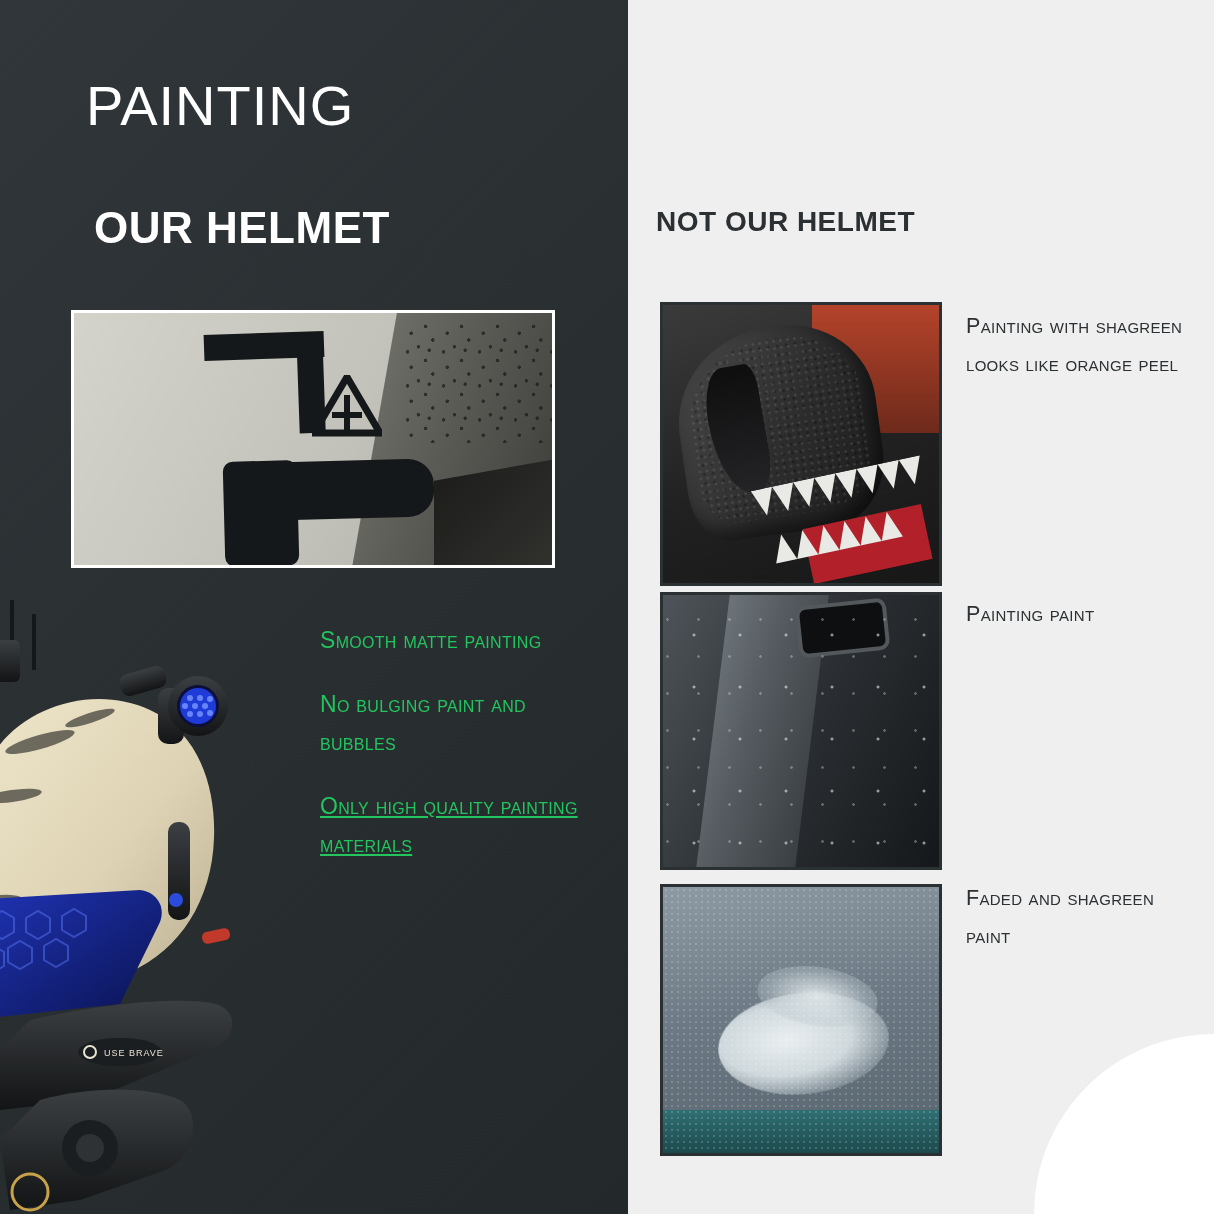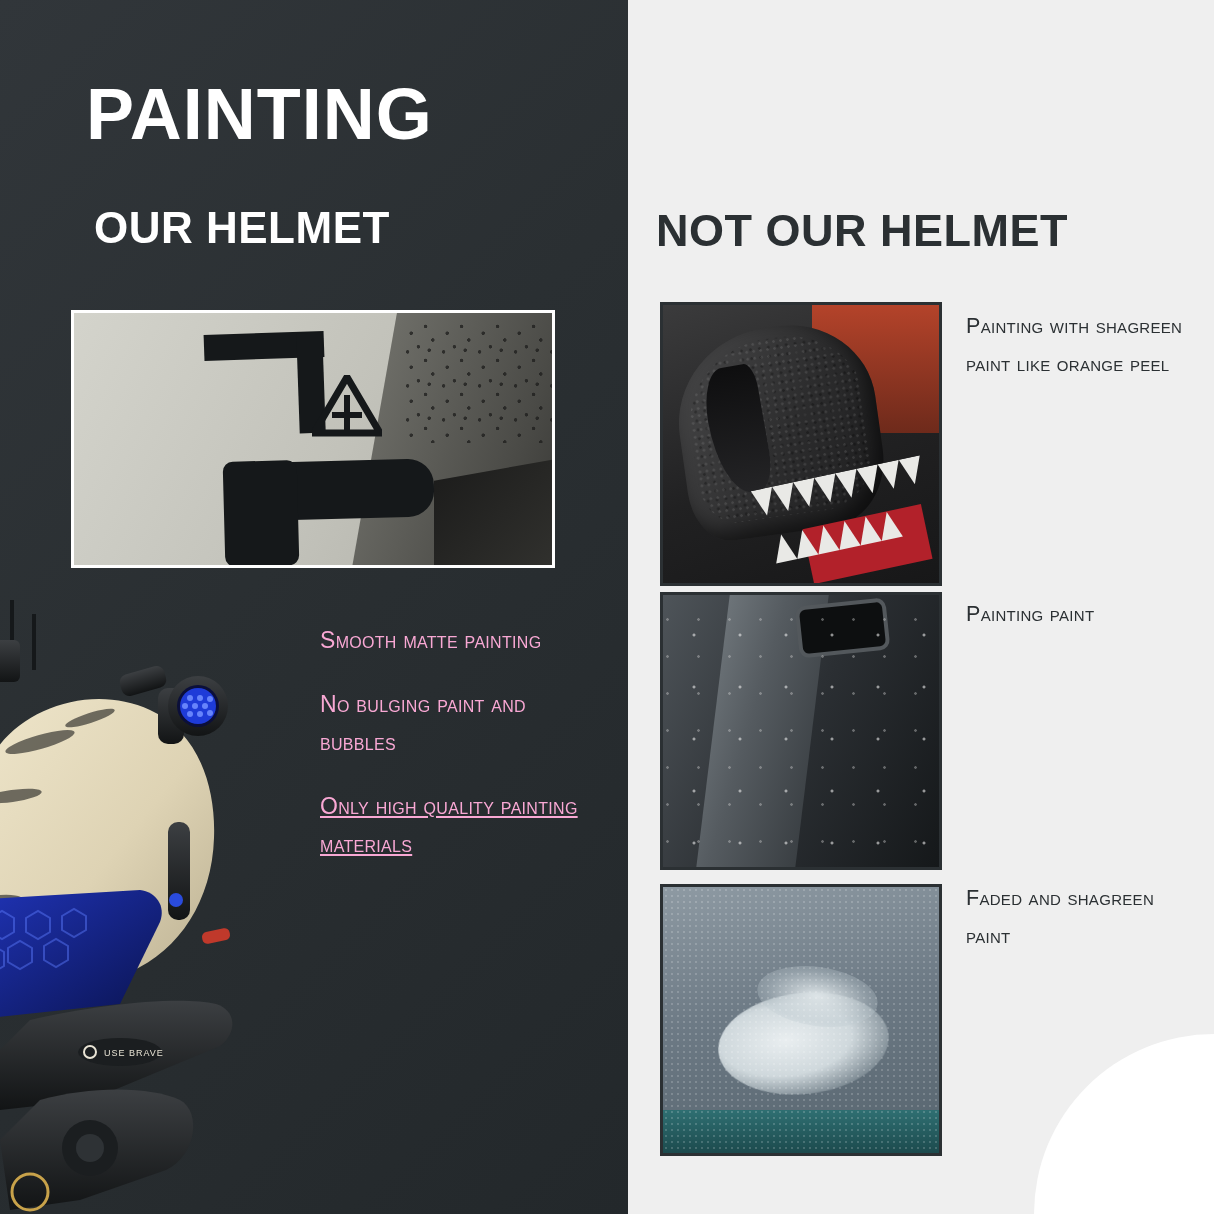--- a/index.html
+++ b/index.html
@@ -25,22 +25,22 @@
     overflow: hidden;
   }
   #left-panel-inner {
     position: absolute; inset: 0;
     background: linear-gradient(135deg,#31363a 0%, #2a2f32 45%, #23282b 100%);
   }
 
   .title-main {
     position: absolute;
     left: 86px; top: 78px;
-    font-size: 72px;
-    font-weight: bold;
+    font-size: 56px;
+    font-weight: normal;
     letter-spacing: 1px;
     color: #ffffff;
     line-height: 1;
   }
   .title-sub {
     position: absolute;
     left: 94px; top: 206px;
     font-size: 44px;
     font-weight: bold;
     letter-spacing: 0.5px;
@@ -133,21 +133,21 @@
     opacity: .75;
   }
 
   
   #left-bullets {
     position: absolute;
     left: 320px; top: 622px;
     width: 280px;
   }
   .bullet {
-    color: #f9a8d4;
+    color: #22c55e;
     font-size: 23px;
     line-height: 1.65;
     margin-bottom: 26px;
     font-variant: small-caps;
     letter-spacing: .3px;
   }
   .bullet:last-child { margin-bottom: 0; text-decoration: underline; }
 
   
   #helmet {
@@ -159,21 +159,21 @@
   
   #right-panel {
     position: absolute;
     left: 628px; top: 0;
     width: 586px; height: 1214px;
     background: #efefef;
   }
   .title-right {
     position: absolute;
     left: 28px; top: 208px;
-    font-size: 45px;
+    font-size: 28px;
     font-weight: bold;
     color: #2b3033;
     letter-spacing: .5px;
     line-height: 1;
   }
 
   .photo-frame {
     position: absolute;
     border: 3px solid #2b3033;
     overflow: hidden;
@@ -425,21 +425,21 @@
         <g fill="#e9e9e6">
           <polygon points="10,78 32,78 21,50"></polygon>
           <polygon points="32,78 54,78 43,50"></polygon>
           <polygon points="54,78 76,78 65,50"></polygon>
           <polygon points="76,78 98,78 87,50"></polygon>
           <polygon points="98,78 120,78 109,50"></polygon>
           <polygon points="120,78 142,78 131,50"></polygon>
         </g>
       </svg>
     </div>
-    <div class="note" id="note1">Painting with shagreen paint like orange peel</div>
+    <div class="note" id="note1">Painting with shagreen looks like orange peel</div>
 
     <div class="photo-frame" id="photo2">
       <div class="p2-bg"></div>
       <div class="p2-strip"></div>
       <div class="p2-slot"></div>
       <div class="p2-dots"></div>
     </div>
     <div class="note" id="note2">Painting paint</div>
 
     <div class="photo-frame" id="photo3">

